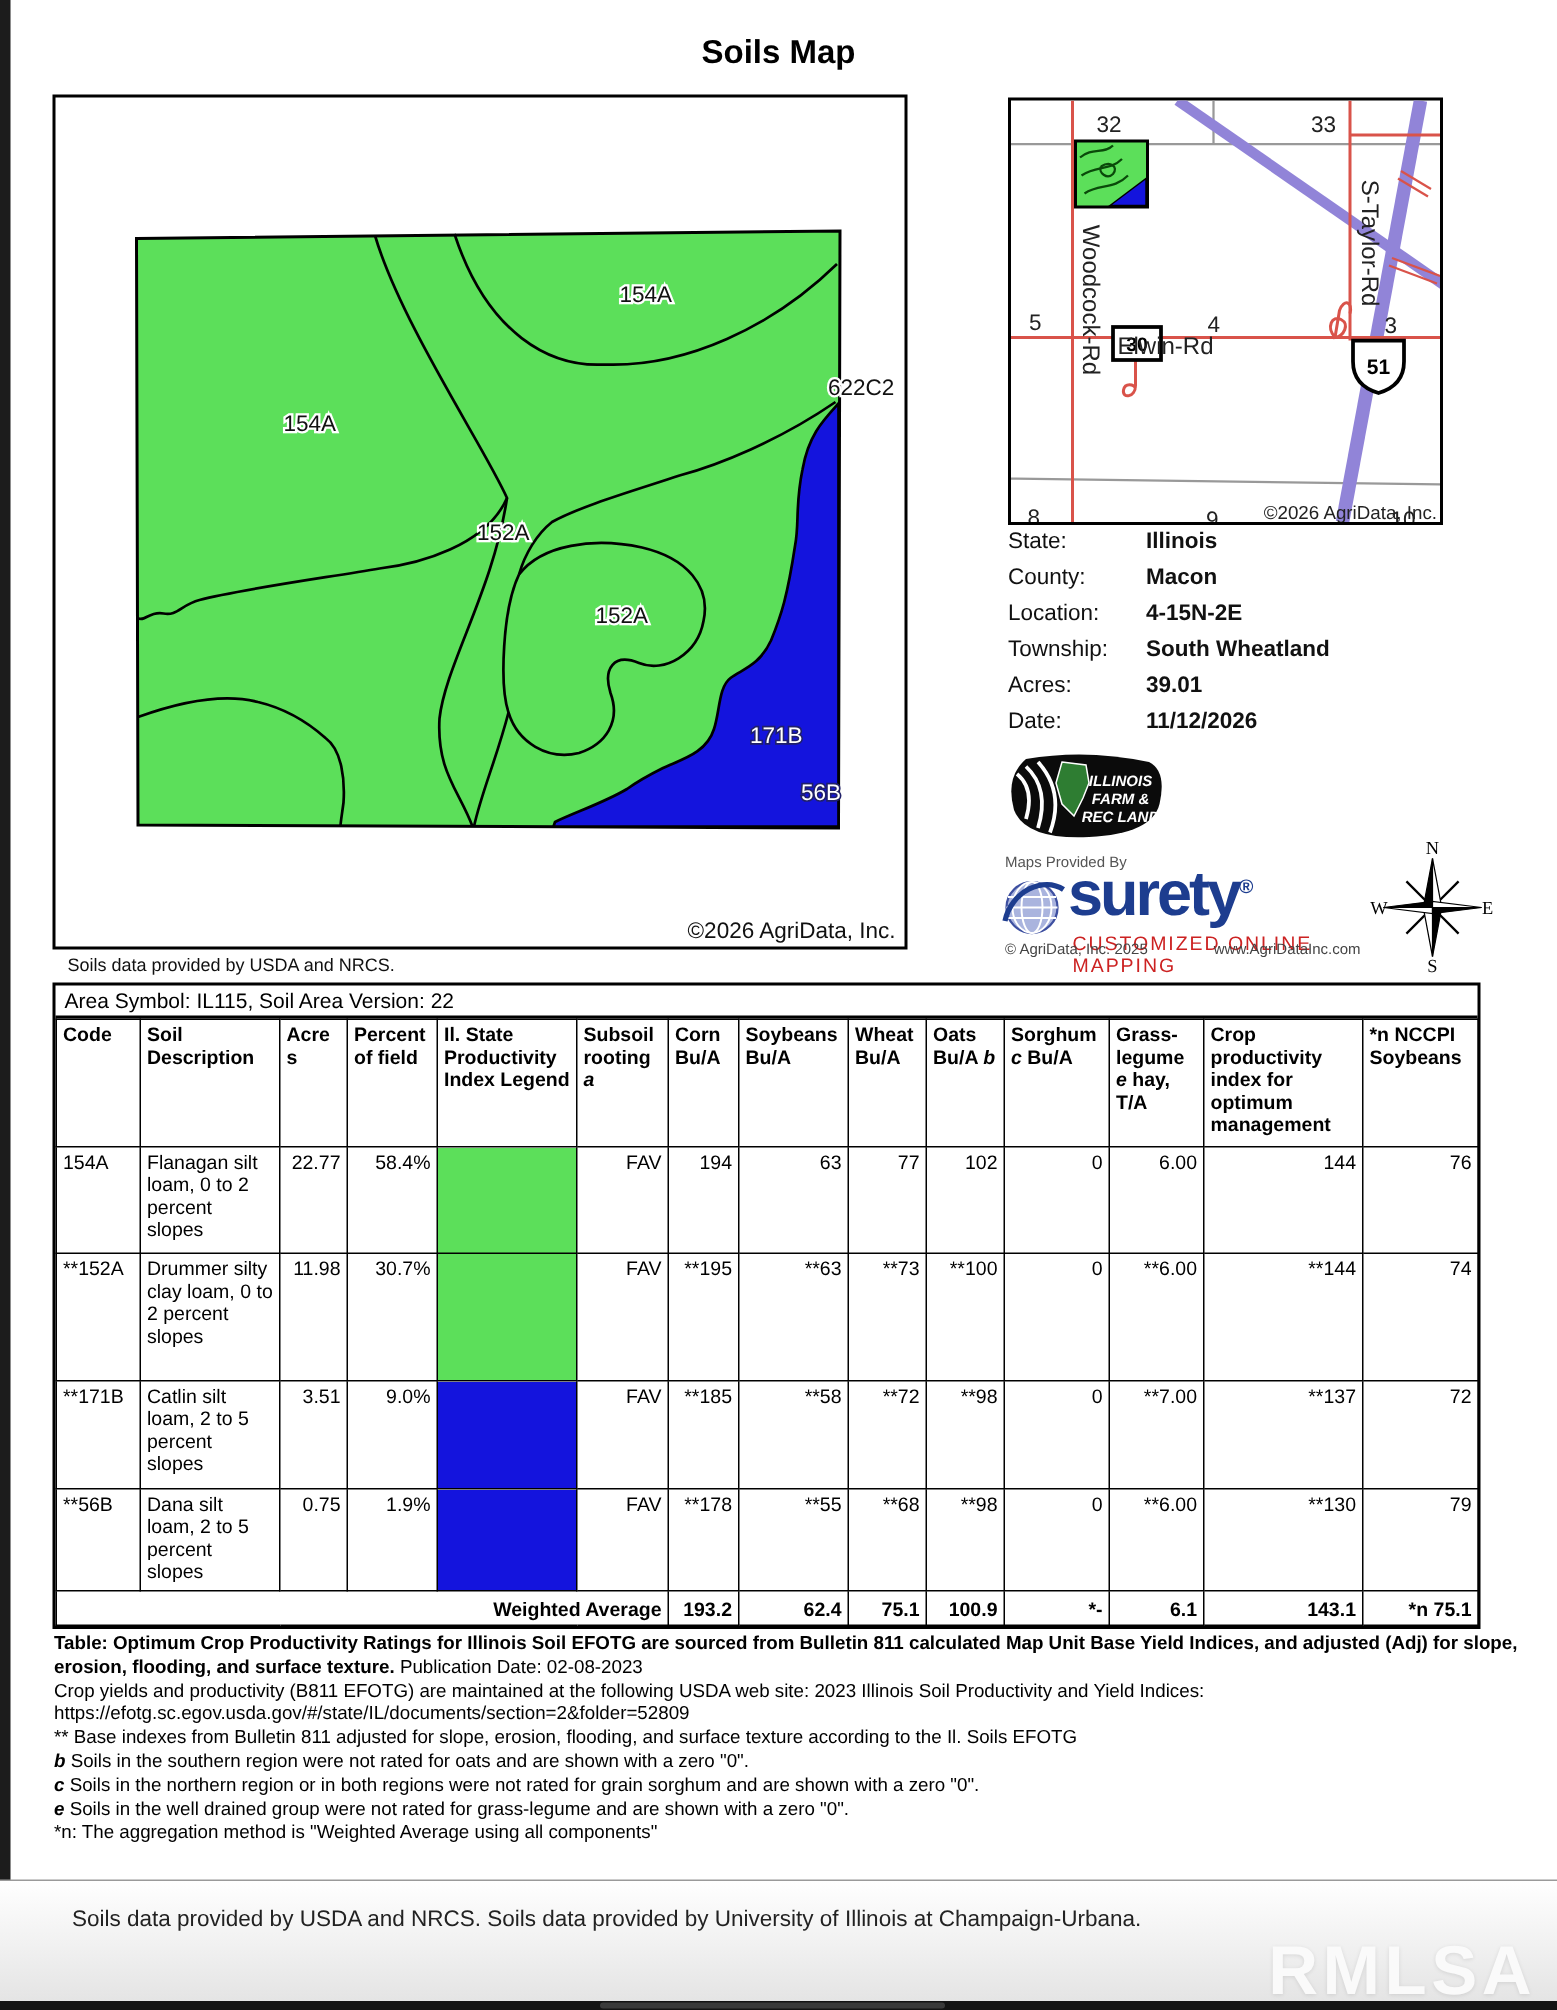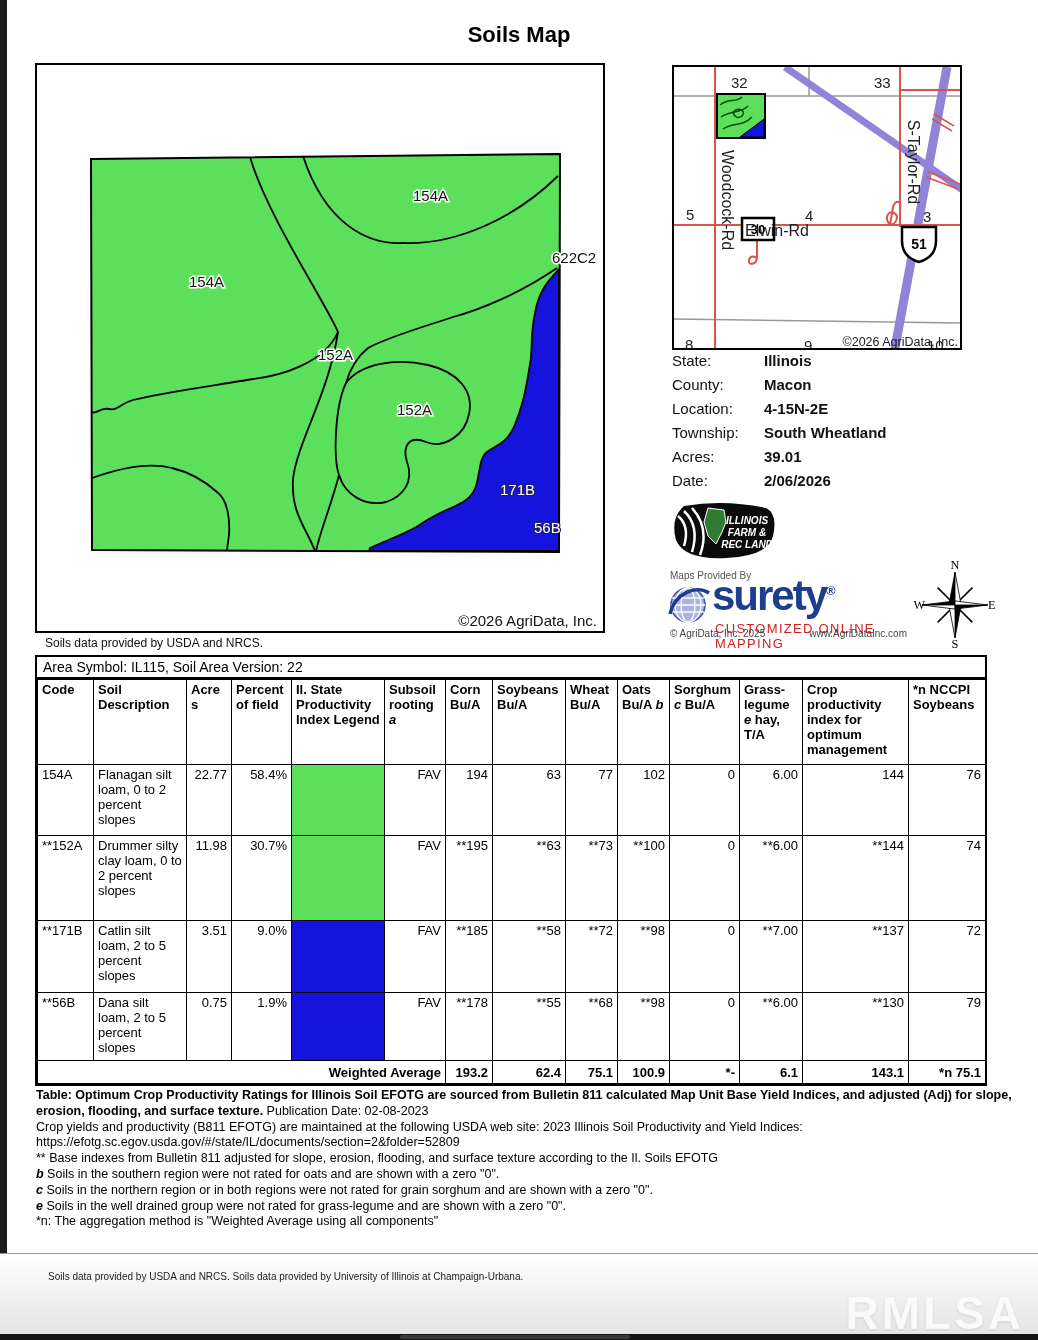--- a/index.html
+++ b/index.html
@@ -39,21 +39,21 @@
   #area-bar{border-bottom:2px solid #000;height:20px;line-height:20px;padding-left:6px;font-size:14px;color:#000;}
   table.soil{border-collapse:collapse;table-layout:fixed;width:948px;font-size:13px;color:#000;}
   table.soil th, table.soil td{border:1px solid #000;vertical-align:top;padding:2px 4px;overflow:hidden;}
   table.soil th{font-weight:bold;text-align:left;height:80px;overflow-wrap:anywhere;}
   td.num{text-align:right;}
   tr.wa td{font-weight:bold;vertical-align:middle;height:18px;margin-left:40px;}
   td.wa-label{text-align:right;padding-right:6px;}
   
   #notes{left:36px;top:1088px;width:992px;font-size:12.5px;line-height:15.8px;color:#000;}
   
-  #footer-text{left:48px;top:1271px;font-size:10px;color:#222;}
+  #footer-text{left:48px;top:1271px;font-size:15px;color:#222;}
   #watermark{right:14px;top:1286px;font-size:46px;font-weight:800;letter-spacing:3px;color:#fafafa;text-shadow:0 1px 3px rgba(0,0,0,0.10);}
   .soil-label-dark{font-size:15px;fill:#111;stroke:#fff;stroke-width:3px;paint-order:stroke;}
   .soil-label-light{font-size:15px;fill:#fff;stroke:#20206a;stroke-width:2.2px;paint-order:stroke;}
   .sec-num{font-size:15px;fill:#222;}
   .road-label{font-size:16px;fill:#222;}
   .loc-copy{font-size:12.5px;fill:#222;}
 </style>
 </head>
 <body>
 
@@ -164,21 +164,21 @@
     <div class="info-row">
       <span class="lbl">Township:</span>
       <span class="val">South Wheatland</span>
     </div>
     <div class="info-row">
       <span class="lbl">Acres:</span>
       <span class="val">39.01</span>
     </div>
     <div class="info-row">
       <span class="lbl">Date:</span>
-      <span class="val">2/06/2026</span>
+      <span class="val">11/12/2026</span>
     </div>
   </div>
 
 <div id="farmrec" class="abs">
   <svg width="108" height="58" viewBox="0 0 108 58">
     <path d="M14,4 Q54,-3 96,6 Q108,12 103,34 Q98,54 56,56 Q14,58 6,38 Q0,16 14,4 Z" fill="#0b0b0b"></path>
     <g stroke="#fff" stroke-width="2.5" fill="none">
       <path d="M8,14 Q20,24 14,44"></path>
       <path d="M14,9 Q30,24 22,50"></path>
       <path d="M22,6 Q40,26 30,53"></path>

